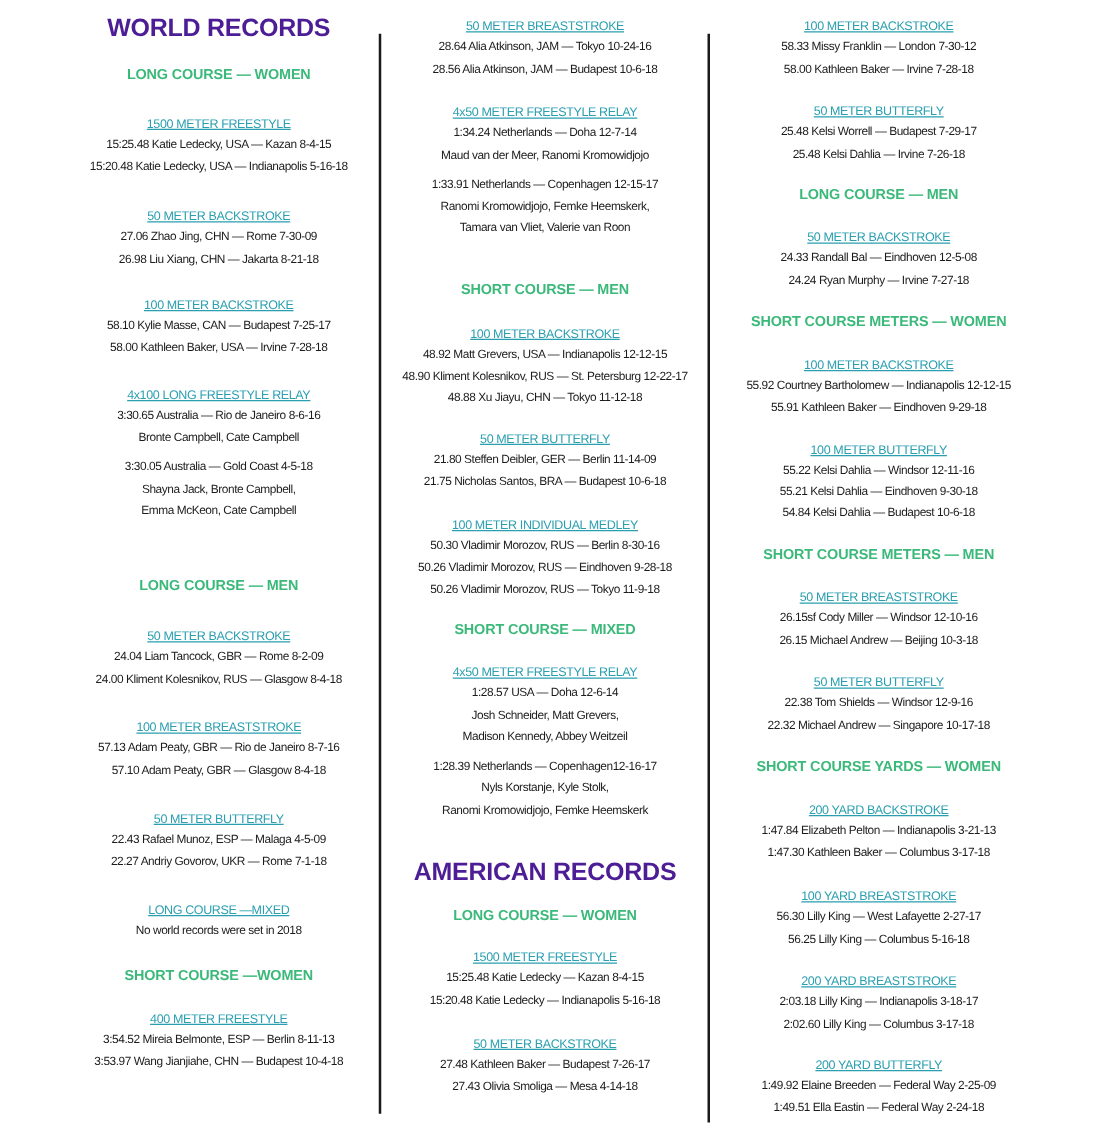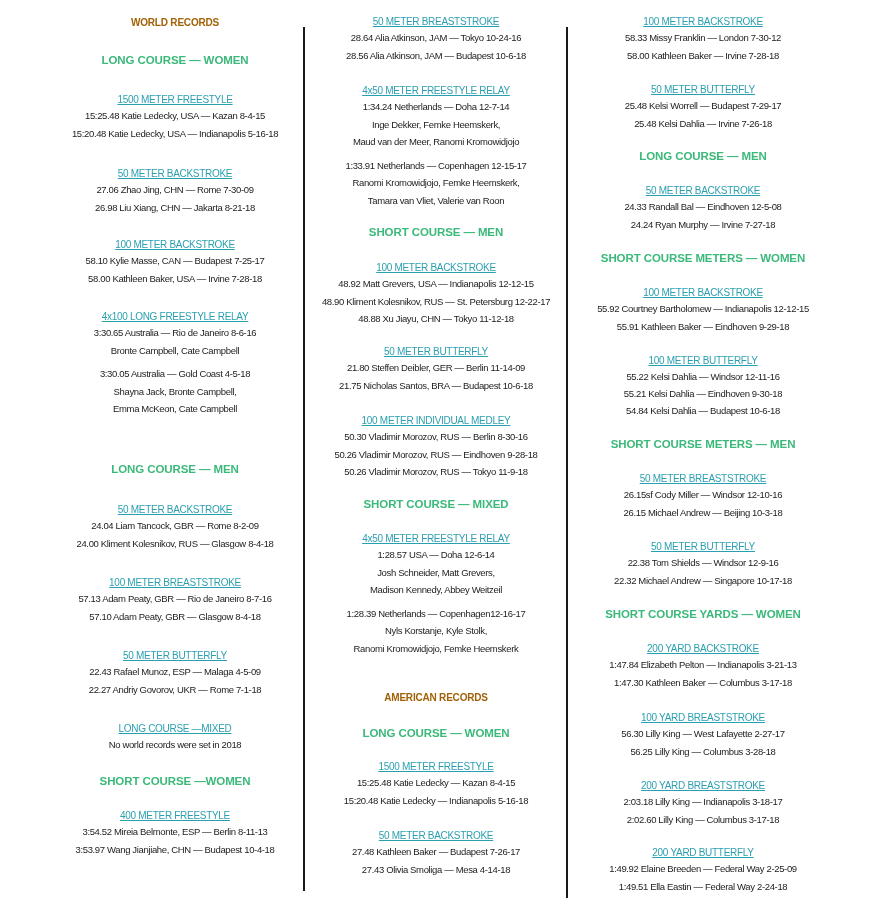--- a/index.html
+++ b/index.html
@@ -12,21 +12,21 @@
     }
     #col1 { left: 62px; width: 226px; }
     #col2 { left: 312px; width: 248px; }
     #col3 { left: 575px; width: 256px; }
     .divider { position: absolute; width: 2px; background: #1a1a1a; }
     #div1 { left: 303px; top: 27px; height: 864px; }
     #div2 { left: 566px; top: 27px; height: 871px; }
 
     .block { position: absolute; left: 0; right: 0; text-align: center; }
     .title {
-      font-weight: bold; font-size: 10px; color: #a16207; letter-spacing: -0.2px;
+      font-weight: bold; font-size: 20px; color: #4c1d95; letter-spacing: -0.2px;
       line-height: 18px;
     }
     .section {
       font-weight: bold; font-size: 11.5px; color: #3bb97a; letter-spacing: -0.1px;
       line-height: 16px;
     }
     .event {
       font-size: 10px; color: #2a9fb0; letter-spacing: -0.3px; line-height: 14px; text-decoration: underline;
     }
     .line {
@@ -110,21 +110,20 @@
 <div class="col" id="col2">
   <div class="block" style="top:15px">
     <div class="event">50 METER BREASTSTROKE</div>
     <div class="line">28.64 Alia Atkinson, JAM — Tokyo 10-24-16</div>
     <div class="line">28.56 Alia Atkinson, JAM — Budapest 10-6-18</div>
   </div>
 
   <div class="block" style="top:84px">
     <div class="event">4x50 METER FREESTYLE RELAY</div>
     <div class="line">1:34.24 Netherlands — Doha 12-7-14</div>
-    <div class="line">Inge Dekker, Femke Heemskerk,</div>
     <div class="line">Maud van der Meer, Ranomi Kromowidjojo</div>
     <div style="height:6px"></div>
     <div class="line">1:33.91 Netherlands — Copenhagen 12-15-17</div>
     <div class="line">Ranomi Kromowidjojo, Femke Heemskerk,</div>
     <div class="line">Tamara van Vliet, Valerie van Roon</div>
   </div>
 
   <div class="block section" style="top:224px">SHORT COURSE — MEN</div>
 
   <div class="block" style="top:261px">
@@ -230,21 +229,21 @@
 
   <div class="block" style="top:642px">
     <div class="event">200 YARD BACKSTROKE</div>
     <div class="line">1:47.84 Elizabeth Pelton — Indianapolis 3-21-13</div>
     <div class="line">1:47.30 Kathleen Baker — Columbus 3-17-18</div>
   </div>
 
   <div class="block" style="top:711px">
     <div class="event">100 YARD BREASTSTROKE</div>
     <div class="line">56.30 Lilly King — West Lafayette 2-27-17</div>
-    <div class="line">56.25 Lilly King — Columbus 3-28-18</div>
+    <div class="line">56.25 Lilly King — Columbus 5-16-18</div>
   </div>
 
   <div class="block" style="top:779px">
     <div class="event">200 YARD BREASTSTROKE</div>
     <div class="line">2:03.18 Lilly King — Indianapolis 3-18-17</div>
     <div class="line">2:02.60 Lilly King — Columbus 3-17-18</div>
   </div>
 
   <div class="block" style="top:846px">
     <div class="event">200 YARD BUTTERFLY</div>

